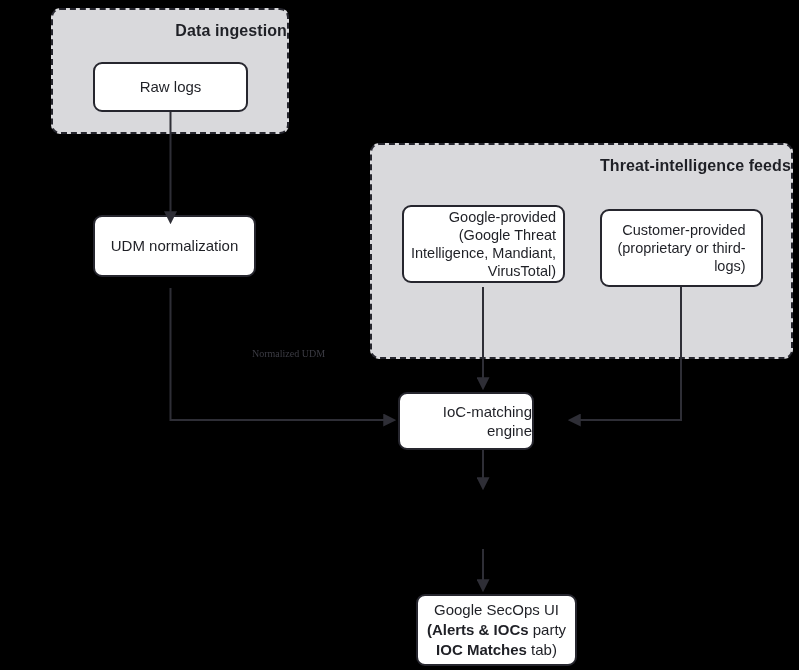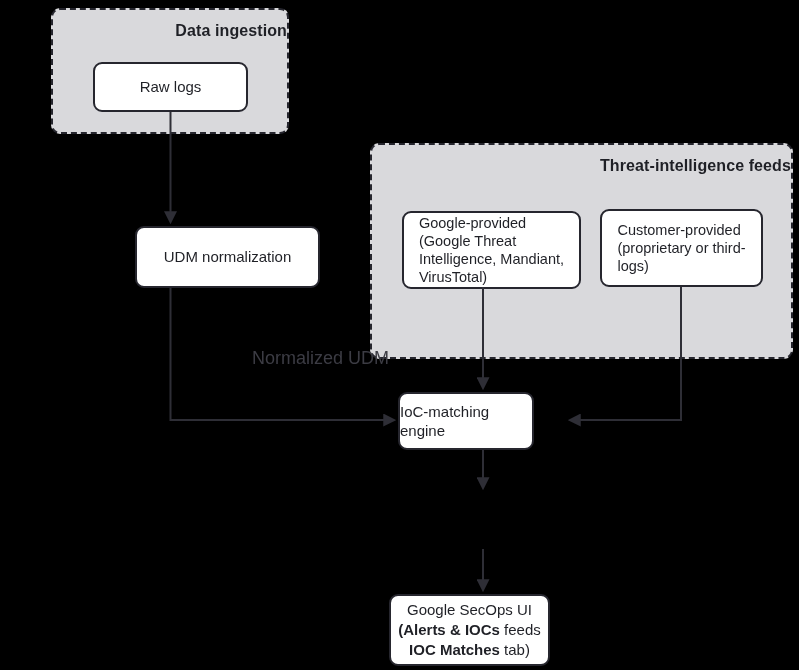--- a/index.html
+++ b/index.html
@@ -38,32 +38,33 @@
   }
   .node {
     position: absolute;
     background: var(--node-fill);
     border: 2px solid var(--node-border);
     border-radius: 9px;
     display: flex;
     flex-direction: column;
     align-items: center;
     justify-content: center;
-    text-align: left;
+    text-align: right;
     color: var(--node-text);
     font-size: 15px;
     line-height: 1.3;
   }
   .node .label { white-space: pre-line; }
   .node.small { font-size: 14.5px; line-height: 1.25; }
   .edge-label {
     position: absolute;
     color: var(--edge-label);
-    font-size: 18px;
+    font-size: 10px;
     white-space: nowrap;
+    font-family: Liberation Serif, serif;
   }
   svg.edges {
     position: absolute;
     left: 0; top: 0;
     pointer-events: none;
   }
   svg.edges path.edge {
     stroke: var(--edge);
     stroke-width: 2;
     fill: none;
@@ -81,45 +82,45 @@
   </div>
 
   <div class="group" style="left:370px; top:143px; width:423px; height:216px;">
     <div class="group-title">Threat-intelligence feeds</div>
   </div>
 
   <div class="node" style="left:93px; top:62px; width:155px; height:50px;">
     <span class="label">Raw logs</span>
   </div>
 
-  <div class="node" style="left:93px; top:226px; width:185px; height:62px;margin-left:42px;">
+  <div class="node" style="left:93px; top:215px; width:163px; height:62px;">
     <span class="label">UDM normalization</span>
   </div>
 
-  <div class="node small" style="left:402px; top:211px; width:179px; height:78px;">
+  <div class="node small" style="left:402px; top:205px; width:163px; height:78px;">
     <span class="label">Google-provided
 (Google Threat
 Intelligence, Mandiant,
 VirusTotal)</span>
   </div>
 
   <div class="node small" style="left:600px; top:209px; width:163px; height:78px;">
     <span class="label">Customer-provided
 (proprietary or third-
 logs)</span>
   </div>
 
   <div class="node" style="left:398px; top:392px; width:136px; height:58px;">
     <span class="label">IoC-matching engine</span>
   </div>
 
 
-  <div class="node" style="left:389px; top:594px; width:161px; height:72px; line-height:1.35;">
+  <div class="node" style="left:416px; top:594px; width:161px; height:72px; line-height:1.35;">
     <div><span>Google SecOps UI</span></div>
-    <div><b>(Alerts &amp; IOCs</b><span> feeds</span></div>
+    <div><b>(Alerts &amp; IOCs</b><span> party</span></div>
     <div><b>IOC Matches</b><span> tab)</span></div>
   </div>
 
   <div class="edge-label" style="left:252px; top:348px;">Normalized UDM</div>
 
   <svg class="edges" width="799" height="670" viewBox="0 0 799 670">
     <defs>
       <marker id="ah" markerUnits="userSpaceOnUse" markerWidth="13" markerHeight="13" viewBox="0 0 10 10" refX="7.5" refY="5" orient="auto-start-reverse">
         <path class="arrowhead" d="M0 0 L10 5 L0 10 Z" fill="#2e2e36"></path>
       </marker>

